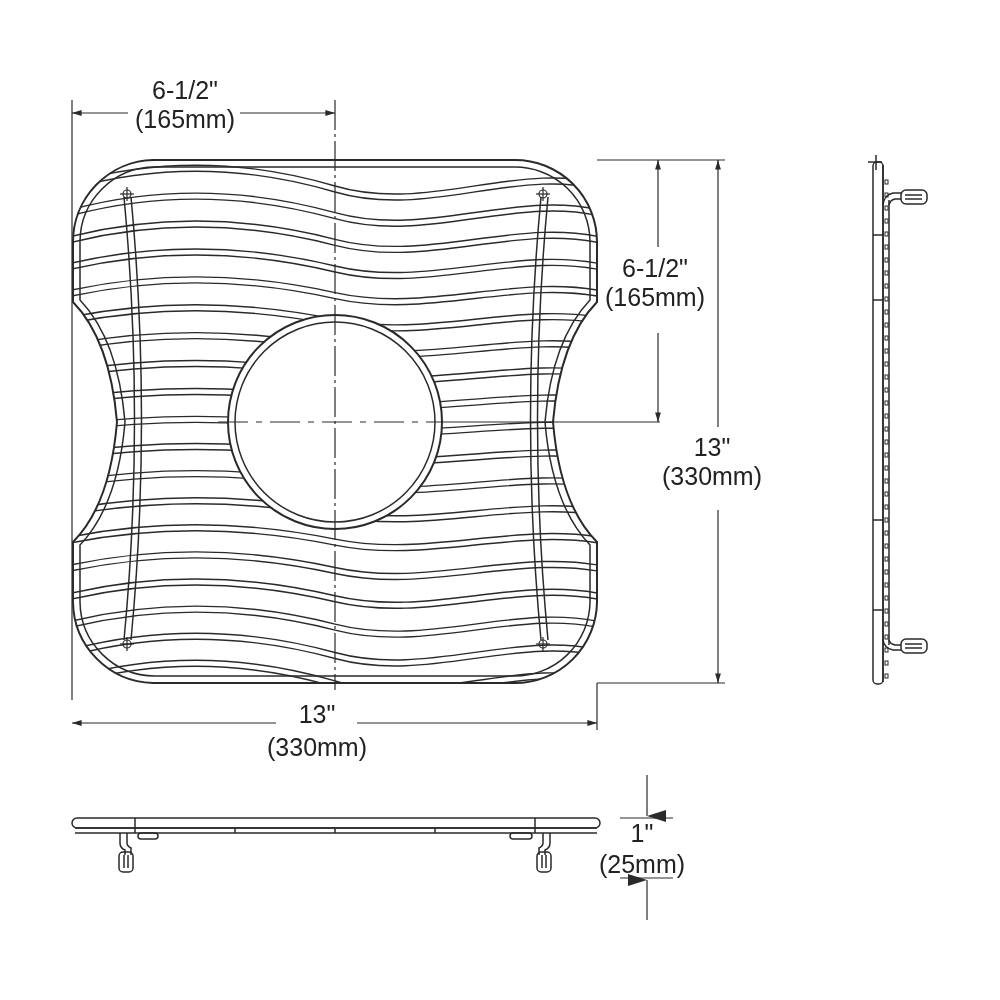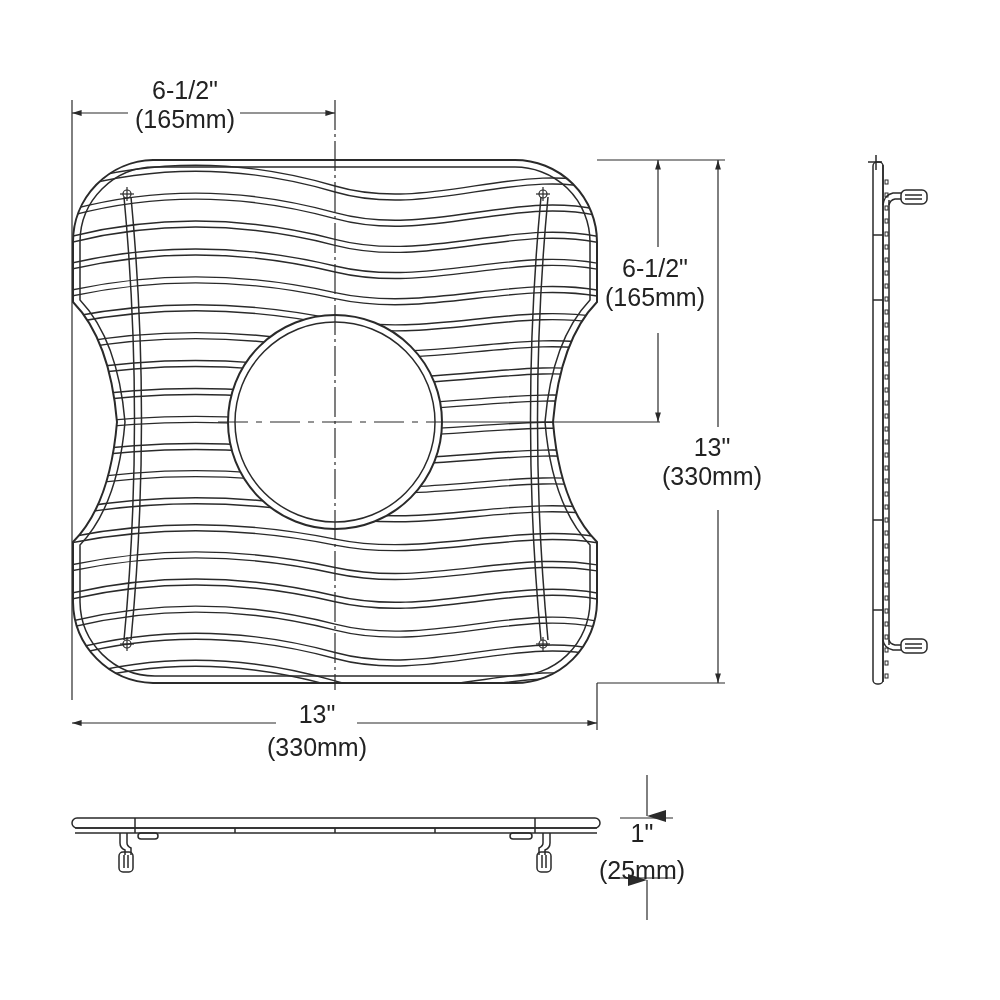--- a/index.html
+++ b/index.html
@@ -254,14 +254,14 @@
 <div class="dim-text" style="left:712px; top:435px;">
   <div>13"</div>
   <div style="margin-top:4px">(330mm)</div>
 </div>
 <div class="dim-text" style="left:317px; top:702px; background:transparent;">
   <div style="background:#fff; display:inline-block;">13"</div>
   <div style="margin-top:8px">(330mm)</div>
 </div>
 <div class="dim-text" style="left:642px; top:821px; background:transparent;">
   <div>1"</div>
-  <div style="margin-top:12px">(25mm)</div>
+  <div style="margin-top:6px">(25mm)</div>
 </div>
 
 </body></html>

